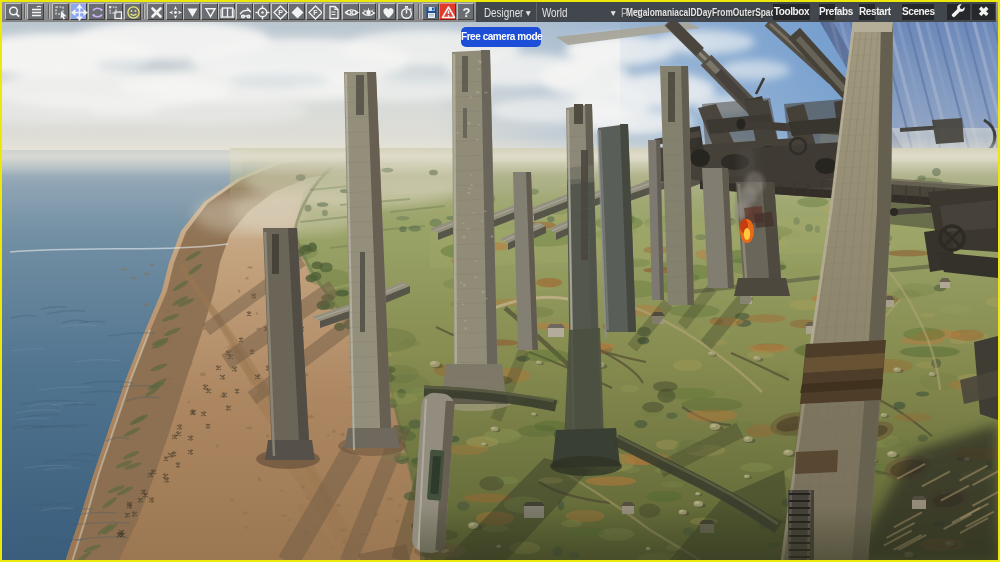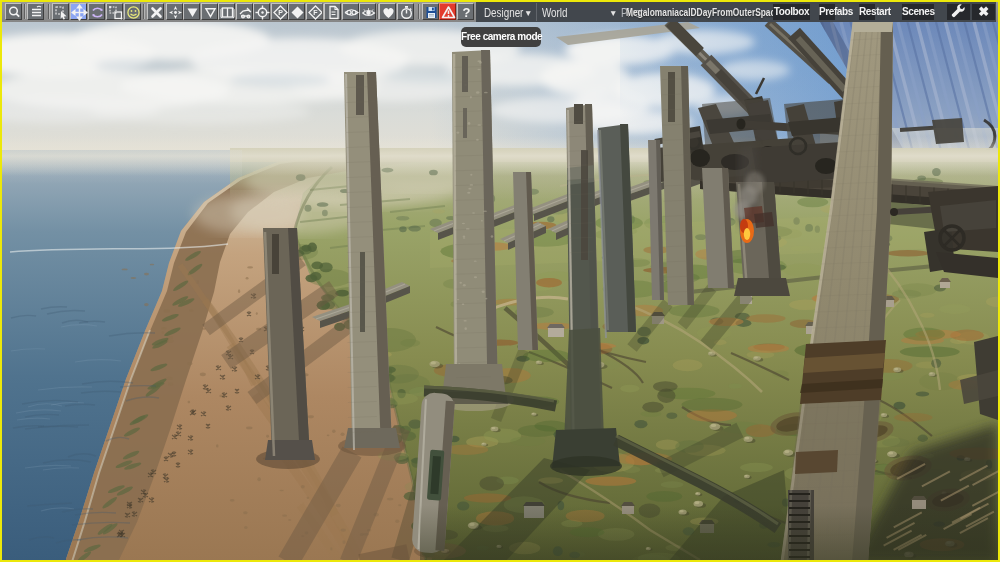--- a/index.html
+++ b/index.html
@@ -4,21 +4,21 @@
 *{box-sizing:border-box;}
 #frame{position:absolute;left:2px;top:2px;width:996px;height:558px;background:#8d8d8d;box-shadow:inset -1px -1px 0 #1c2836;}
 #bar{position:absolute;left:0;top:0;width:996px;height:20px;background:linear-gradient(#999,#868686);}
 #barR{position:absolute;left:474px;top:0;width:520px;height:20px;background:#42474d;}
 .btn{position:absolute;top:1px;width:17px;height:17px;background:#6a6e72;border-top:1px solid #c2c2c2;border-left:1px solid #c2c2c2;border-right:1px solid #3e3e3e;border-bottom:1px solid #3e3e3e;}
 .sel{background:#8ca6f2;}
 .red{background:#e23b2d;border-color:#f0836e #8a1e12 #8a1e12 #f0836e;}
 .sep{position:absolute;top:2px;width:2px;height:15px;border-left:1px solid #606060;border-right:1px solid #b5b5b5;}
 .dtxt{position:absolute;top:3.5px;font:12px "Liberation Sans",sans-serif;color:#e4e4e4;}
 .dbtn{position:absolute;top:2px;height:16px;background:#26282c;border-radius:0;color:#f2f2f2;font:bold 10px "Liberation Sans",sans-serif;letter-spacing:-0.4px;text-align:center;line-height:15px;}
-#tip{position:absolute;left:459px;top:25px;width:80px;height:20px;background:#404040;border-radius:5px;color:#fff;font:bold 10px "Liberation Sans",sans-serif;text-align:center;line-height:20px;white-space:nowrap;letter-spacing:-0.45px;}
+#tip{position:absolute;left:459px;top:25px;width:80px;height:20px;background:#1d4ed8;border-radius:5px;color:#fff;font:bold 10px "Liberation Sans",sans-serif;text-align:center;line-height:20px;white-space:nowrap;letter-spacing:-0.45px;}
 #scene{position:absolute;left:0;top:20px;width:996px;height:538px;display:block;}
 </style></head><body>
 <div id="frame">
 <svg id="scene" viewBox="2 22 996 538" preserveAspectRatio="none">
 <defs>
 <linearGradient id="sky" x1="0" y1="0" x2="0" y2="1">
  <stop offset="0" stop-color="#bac6d0"></stop>
           <stop offset="0.3" stop-color="#ccd3d6"></stop>
           <stop offset="0.62" stop-color="#dadcd8"></stop>
           <stop offset="1" stop-color="#e5e0d3"></stop>

